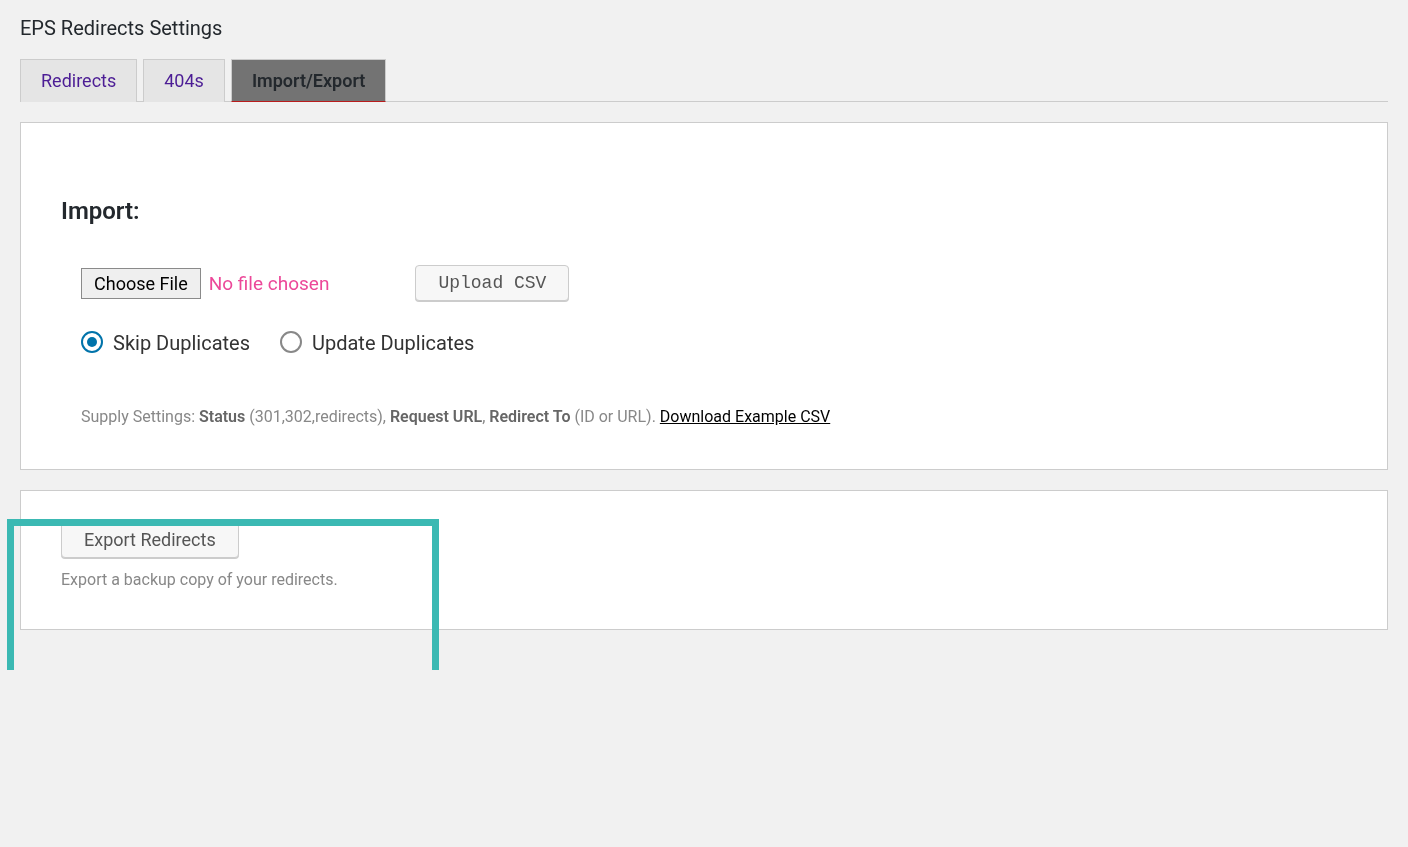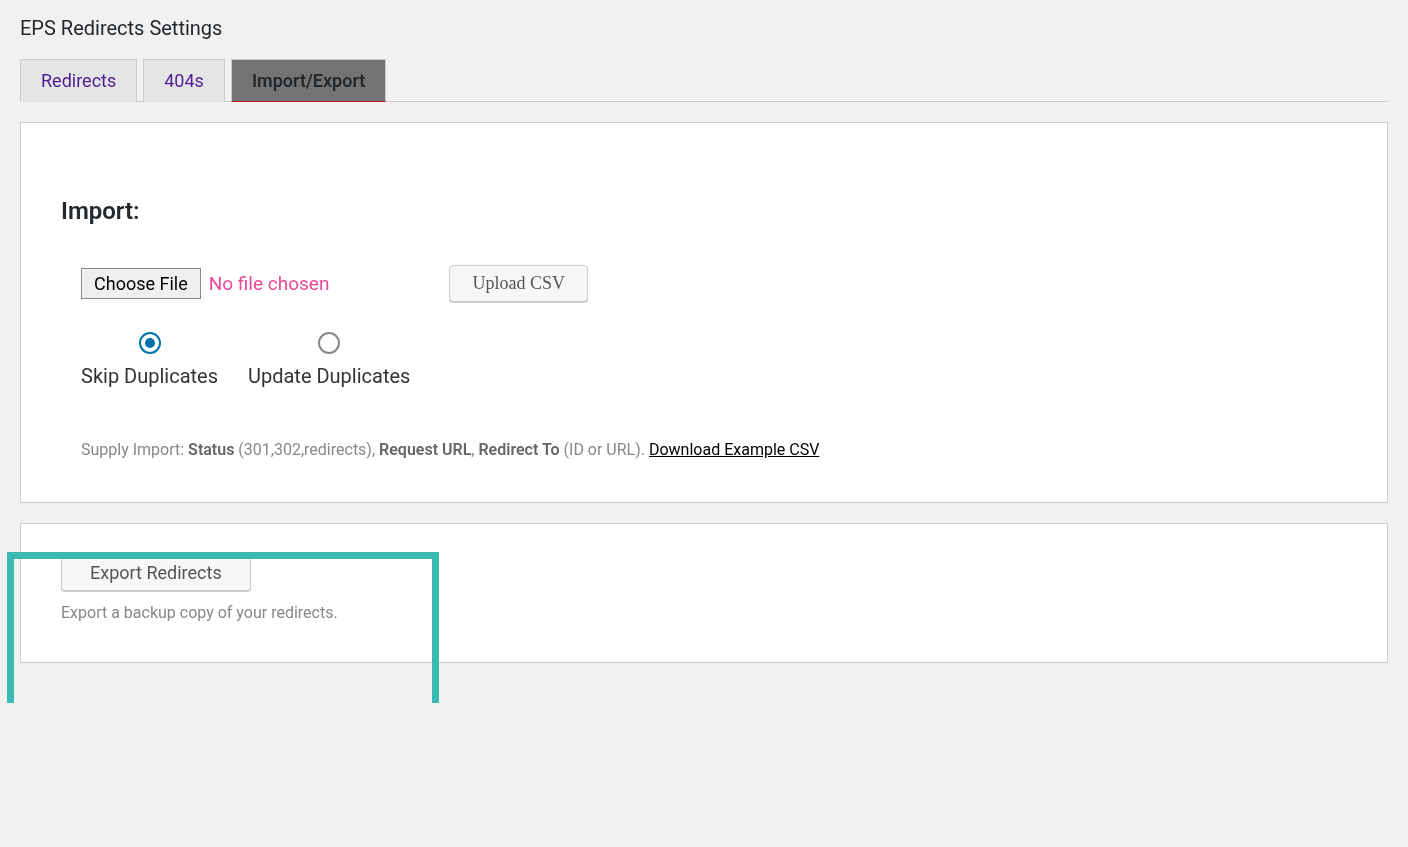--- a/index.html
+++ b/index.html
@@ -59,21 +59,21 @@
     }
     .import-row {
       display: flex;
       align-items: center;
       margin-bottom: 30px;
       padding-left: 20px;
     }
     .file-input-wrap {
       display: inline-flex;
       align-items: center;
-      margin-right: 120px;
+      margin-right: 86px;
     }
     .choose-file-btn {
       font-size: 18px;
       padding: 4px 12px;
       background: #efefef;
       border: 1px solid #8a8a8a;
       cursor: pointer;
       font-family: inherit;
     }
     .no-file-text {
@@ -82,35 +82,34 @@
       color: #ec4899;
     }
     .upload-btn {
       font-size: 18px;
       padding: 7px 22px;
       background: #f7f7f7;
       border: 1px solid #ccc;
       border-radius: 4px;
       color: #555;
       cursor: pointer;
-      font-family: Liberation Serif, serif;
+      font-family: Liberation Mono, monospace;
       box-shadow: 0 1px 0 #ccc;
     }
     .radio-row {
       display: flex;
       align-items: center;
       margin-bottom: 50px;
       padding-left: 20px;
       gap: 30px;
     }
     .radio-item {
       display: flex;
-      align-items: center;
+      align-items: flex-start;
       gap: 10px;
-      flex-direction: column;
     }
     .radio-input {
       width: 22px;
       height: 22px;
       border-radius: 50%;
       border: 2px solid #888;
       background: #fff;
       position: relative;
       cursor: pointer;
     }
@@ -147,21 +146,21 @@
       text-decoration: underline;
     }
     .export-panel {
       position: relative;
     }
     .export-panel h2 {
       margin-bottom: 20px;
     }
     .export-btn {
       font-size: 18px;
-      padding: 7px 28px;
+      padding: 7px 22px;
       background: #f7f7f7;
       border: 1px solid #ccc;
       border-radius: 4px;
       color: #555;
       cursor: pointer;
       font-family: inherit;
       margin-bottom: 12px;
       box-shadow: 0 1px 0 #ccc;
     }
     .export-desc {
@@ -205,21 +204,21 @@
       <span class="radio-input checked"></span>
       <span class="radio-label">Skip Duplicates</span>
     </div>
     <div class="radio-item">
       <span class="radio-input"></span>
       <span class="radio-label">Update Duplicates</span>
     </div>
   </div>
 
   <div class="help-text">
-    <span>Supply Import: </span><strong>Status</strong><span> (301,302,redirects), </span><strong>Request URL</strong><span>, </span><strong>Redirect To</strong><span> (ID or URL). </span><a href="#">Download Example CSV</a>
+    <span>Supply Settings: </span><strong>Status</strong><span> (301,302,redirects), </span><strong>Request URL</strong><span>, </span><strong>Redirect To</strong><span> (ID or URL). </span><a href="#">Download Example CSV</a>
   </div>
 </div>
 
 <div class="panel export-panel">
   <button class="export-btn">Export Redirects</button>
   <div class="export-desc">Export a backup copy of your redirects.</div>
   <div class="highlight-box"></div>
 </div>
 
 </body></html>

